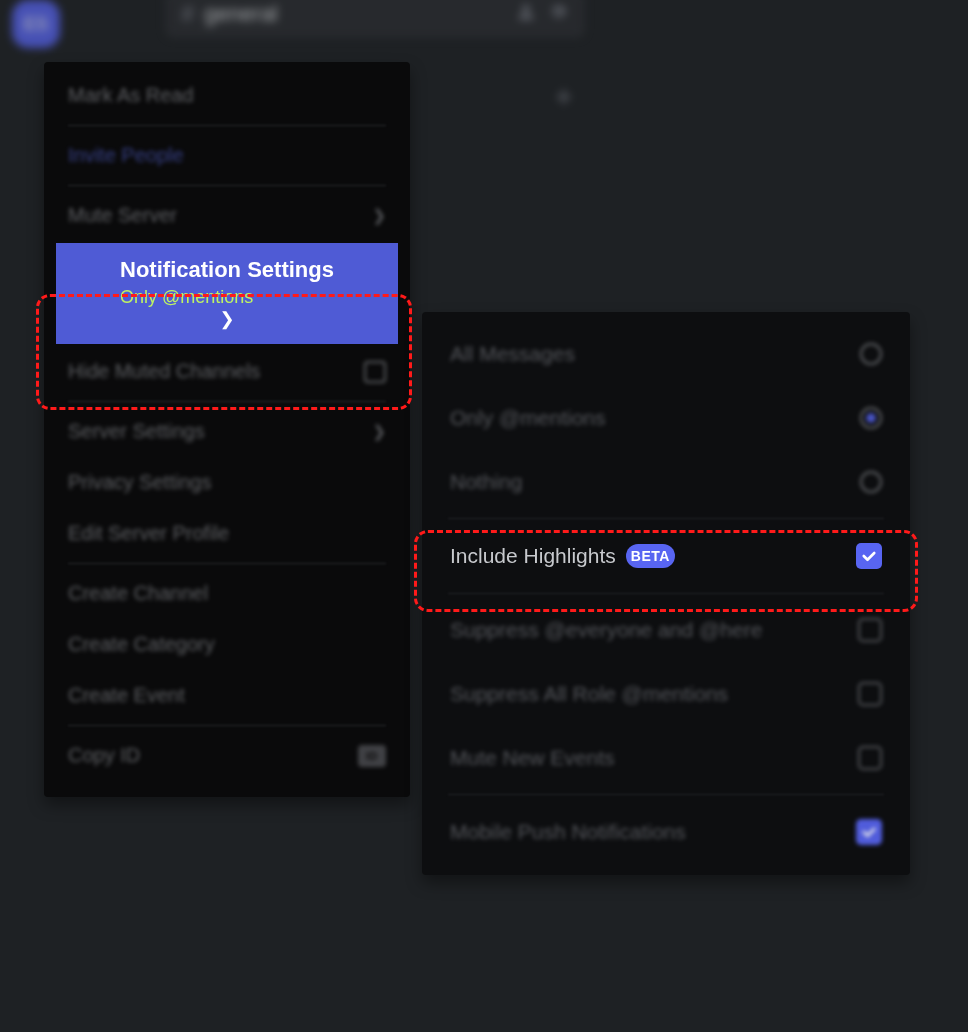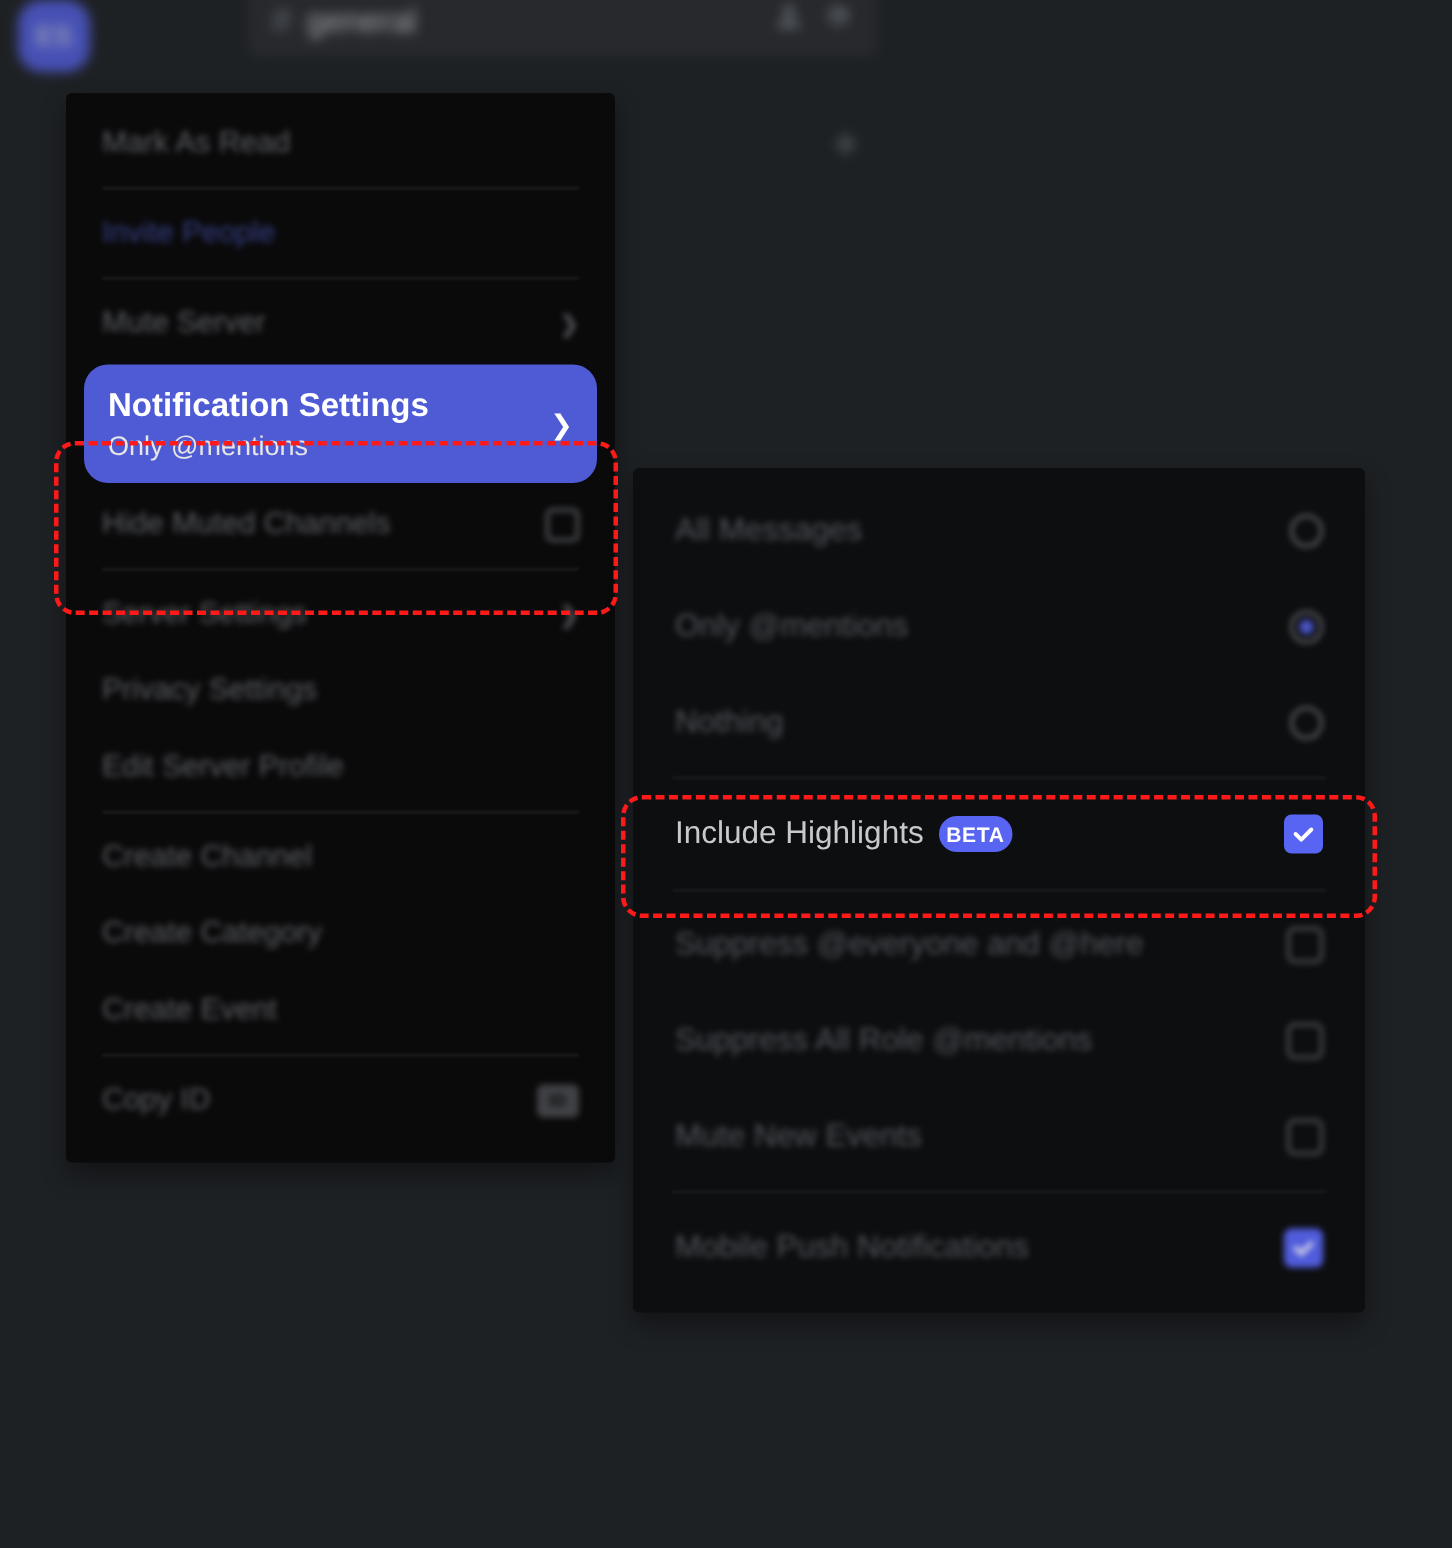--- a/index.html
+++ b/index.html
@@ -97,30 +97,31 @@
     .menu-item .chevron { color: #6c6e72; font-size: 16px; }
     .menu-sep {
       height: 1px;
       background: #2a2b2e;
       margin: 4px 12px;
       filter: blur(1px);
     }
     .menu-item-highlighted {
       background: #4f5bd5;
       color: #ffffff;
-      border-radius: 16px;
+      border-radius: 0;
       padding: 14px 16px;
       display: flex;
       align-items: center;
-      justify-content: space-between;
+      justify-content: flex-start;
       margin: 2px 0;
+      flex-direction: column;
     }
     .menu-item-highlighted .col { display: flex; flex-direction: column; gap: 4px; }
     .menu-item-highlighted .title { font-size: 22px; font-weight: 600; }
-    .menu-item-highlighted .sub { font-size: 18px; font-weight: 400; color: #e5e5e5; }
+    .menu-item-highlighted .sub { font-size: 18px; font-weight: 400; color: #bef264; }
     .menu-item-highlighted .chevron { color: #ffffff; font-size: 18px; }
 
     .checkbox-empty {
       width: 22px;
       height: 22px;
       border: 2px solid #6c6e72;
       border-radius: 4px;
     }
     .id-badge {
       width: 28px;

